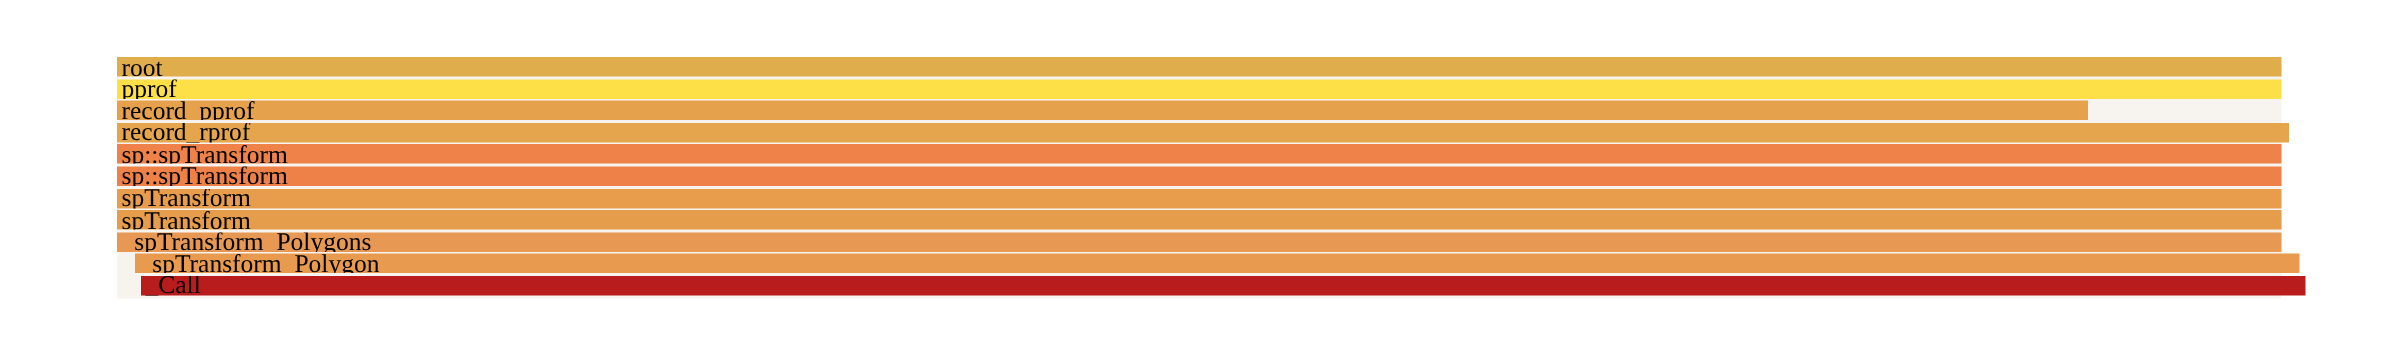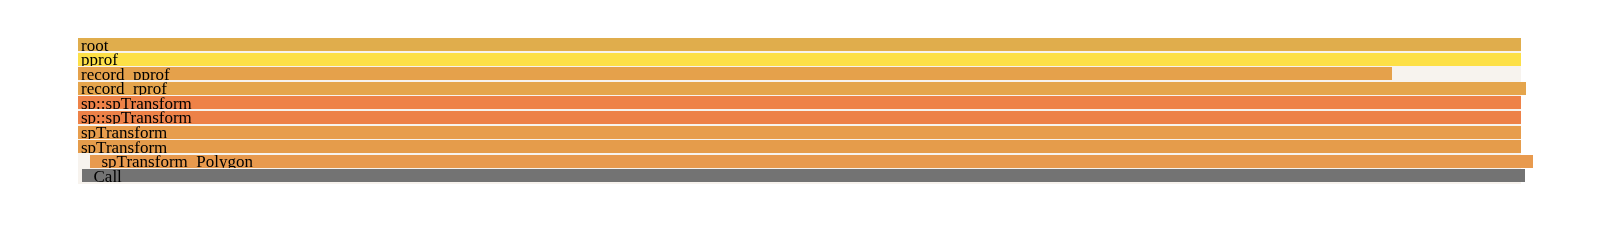--- a/index.html
+++ b/index.html
@@ -71,20 +71,23 @@
       </div>
       <div class="frame" style="height: 13px; width: 1443px; margin-left: 0px; background: rgb(237, 129, 72);">
         <span class="frame-label">sp::spTransform</span>
       </div>
       <div class="frame" style="height: 13px; width: 1443px; margin-left: 0px; background: rgb(231, 157, 76);">
         <span class="frame-label">spTransform</span>
       </div>
       <div class="frame" style="height: 13px; width: 1443px; margin-left: 0px; background: rgb(229, 156, 75);">
         <span class="frame-label">spTransform</span>
       </div>
+      <div class="frame" style="height: 13px; width: 1443px; margin-left: 0px; background: rgb(231, 153, 83);">
+        <span class="frame-label">_spTransform_Polygons</span>
+      </div>
       <div class="frame" style="height: 13px; width: 1443px; margin-left: 12px; background: rgb(232, 154, 78);">
         <span class="frame-label">_spTransform_Polygon</span>
       </div>
-      <div class="frame" style="height: 13px; width: 1443px; margin-left: 4px; background: #737373;">
+      <div class="frame" style="height: 13px; width: 1443px; margin-left: 16px; background: #b91c1c;">
         <span class="frame-label">_Call</span>
       </div>
     </div>
 </div>
 
 </body></html>

